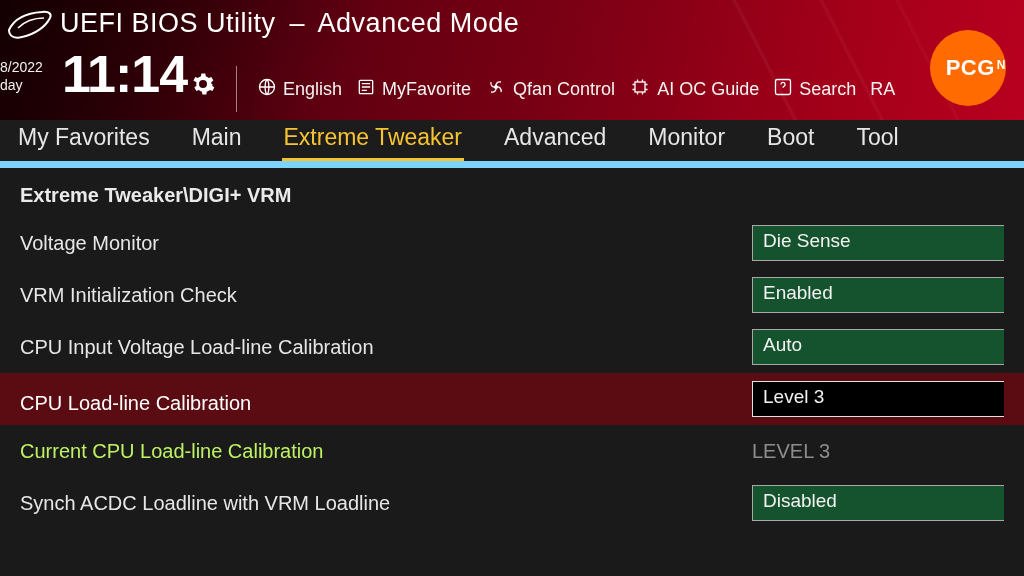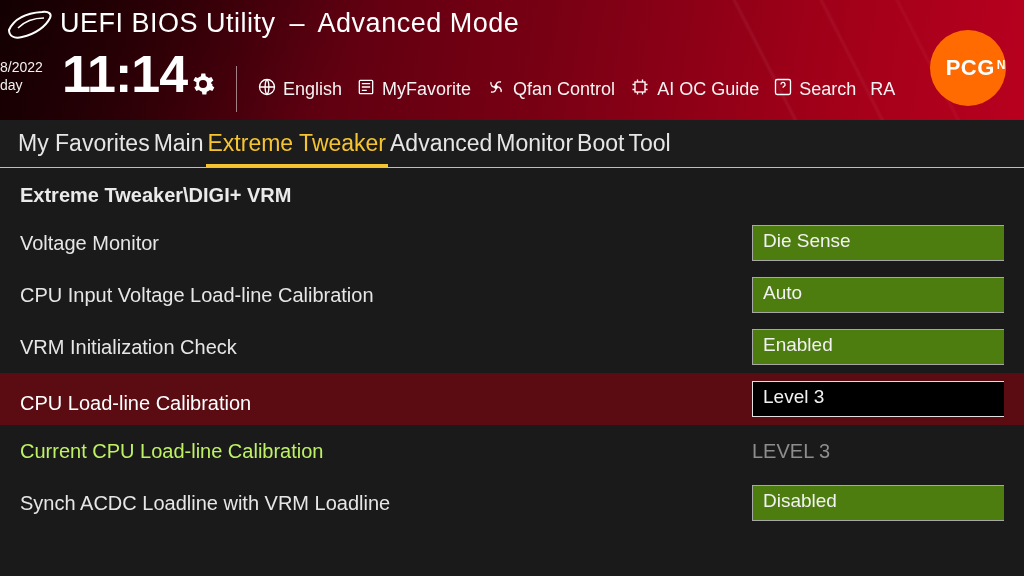--- a/index.html
+++ b/index.html
@@ -43,44 +43,44 @@
 
   .badge {
     position:absolute; right:18px; top:30px; width:76px; height:76px; border-radius:50%;
     background:#ff6b00; display:flex; align-items:center; justify-content:flex-end;
     color:#fff; font-weight:800; font-size:22px; letter-spacing:0.5px; z-index:5;
   }
   .badge sup { font-size:12px; font-weight:700; margin-left:2px; margin-top:-6px; }
 
   
   .tabs {
-    display:flex; align-items:flex-end; 
+    display:flex; align-items:flex-end; gap:38px;
     background:#1c1c1c; height:48px; padding:0 14px 0 16px;
-    border-bottom:1px solid #7dd3fc; font-size:23px; color:#e6e6e6;
+    border-bottom:7px solid #7dd3fc; font-size:23px; color:#e6e6e6;
     white-space:nowrap; overflow:hidden;
   }
   .tabs .tab { padding:8px 2px 10px; cursor:pointer; }
   .tabs .tab.active { color:#f7c431; border-bottom:3px solid #f7c431; padding-bottom:7px; }
 
   
   .content { background:#1a1a1a; }
   .breadcrumb { padding:16px 20px 10px; font-size:20px; color:#eaeaea;font-weight:bold; }
   .row {
     display:flex; align-items:center; justify-content:space-between;
     padding:0 20px; height:52px; font-size:20px;
   }
   .row .label { color:#e6e6e6; }
   .row.readonly .label { color:#bef264; }
   .row.readonly .value-text { color:#8d8d8d; font-size:20px; padding-right:10px; width:252px; }
   .row.highlight { background:#5b0c12; }
   .row.highlight .label { color:#ffffff;margin-top:8px; }
   .row.highlight .select { background:#000; border-color:#e2e2e2; }
 
   .select {
-    width:252px; height:36px; border:1px solid #a7a7a7; background:#4d7c0f;
+    width:252px; height:36px; border:1px solid #a7a7a7; background:#14532d;
     color:#f2f2f2; font-size:19px; padding:4px 10px; cursor:pointer; border-right:none;
   }
 </style>
 </head>
 <body>
 
 <div class="header">
   <div class="rog-eye">
     <svg width="48" height="36" viewBox="0 0 48 36">
       <path d="M3 24 C8 13 20 7 36 6 C43 5 46 8 44 12 C40 20 30 28 16 31 C8 33 3 30 3 24 Z" fill="none" stroke="#ffffff" stroke-width="2"></path>
@@ -167,27 +167,27 @@
 
 <div class="content">
   <div class="breadcrumb">Extreme Tweaker\DIGI+ VRM</div>
 
   <div class="row">
     <div class="label">Voltage Monitor</div>
     <div class="select">Die Sense</div>
   </div>
 
   <div class="row">
+    <div class="label">VRM Initialization Check</div>
+    <div class="select">Enabled</div>
+  </div>
+
+  <div class="row">
     <div class="label">CPU Input Voltage Load-line Calibration</div>
     <div class="select">Auto</div>
-  </div>
-
-  <div class="row">
-    <div class="label">VRM Initialization Check</div>
-    <div class="select">Enabled</div>
   </div>
 
   <div class="row highlight">
     <div class="label">CPU Load-line Calibration</div>
     <div class="select">Level 3</div>
   </div>
 
   <div class="row readonly">
     <div class="label">Current CPU Load-line Calibration</div>
     <div class="value-text">LEVEL 3</div>

